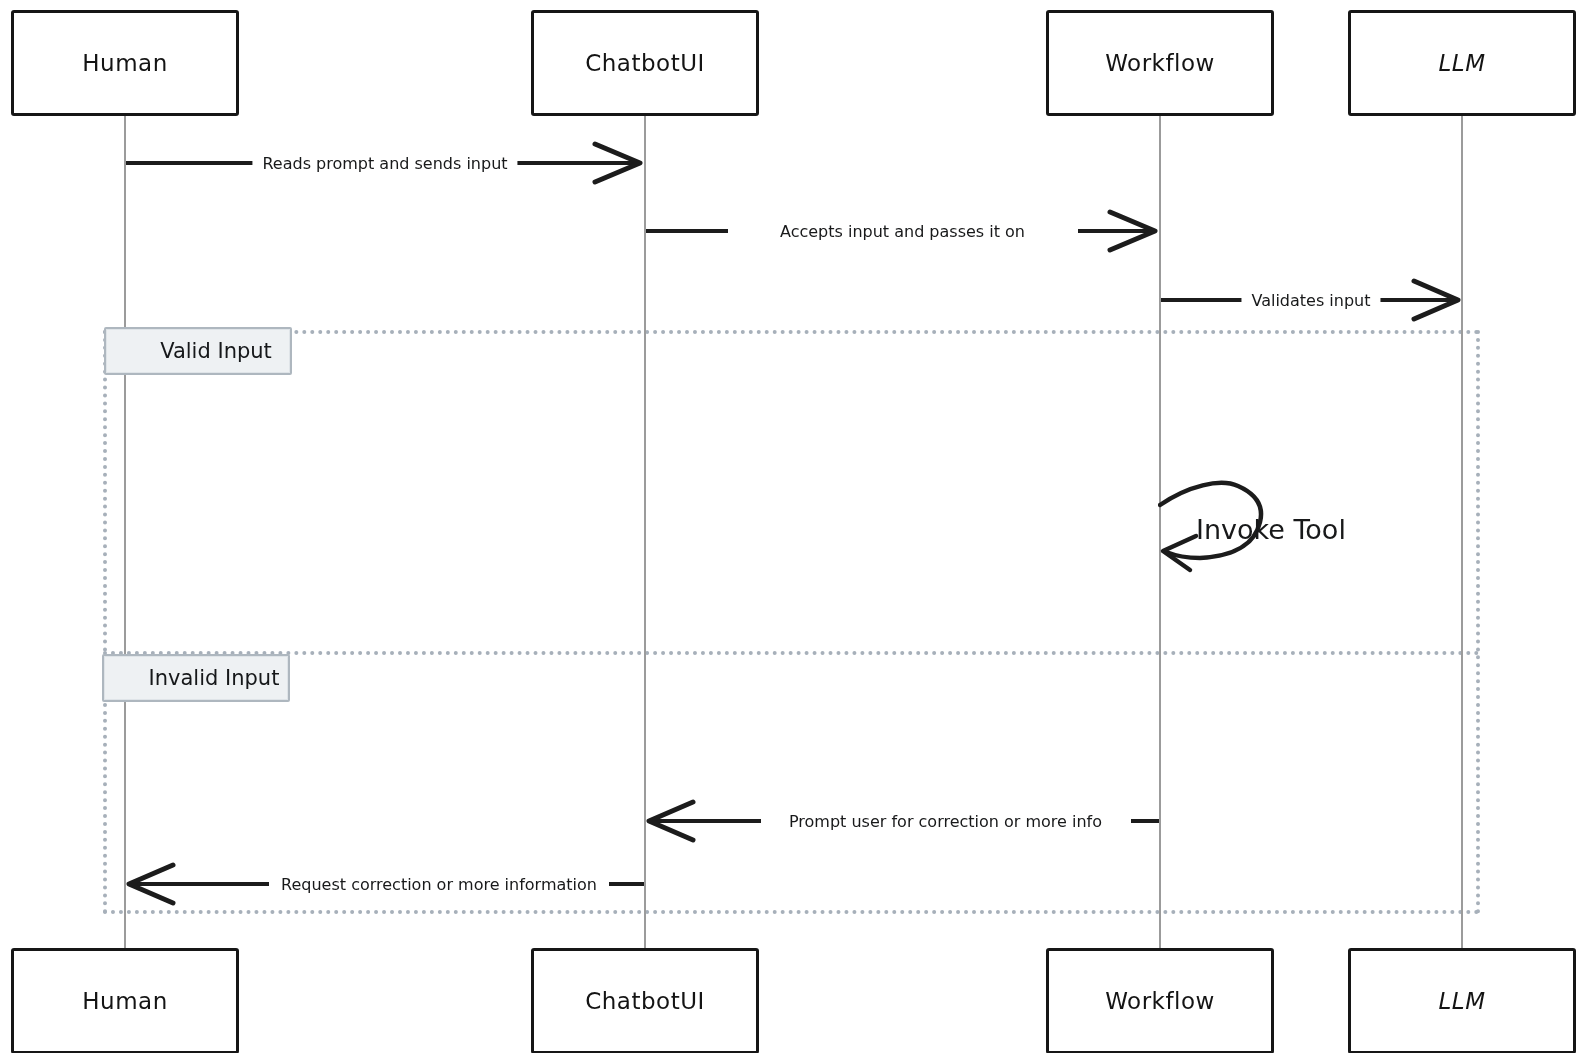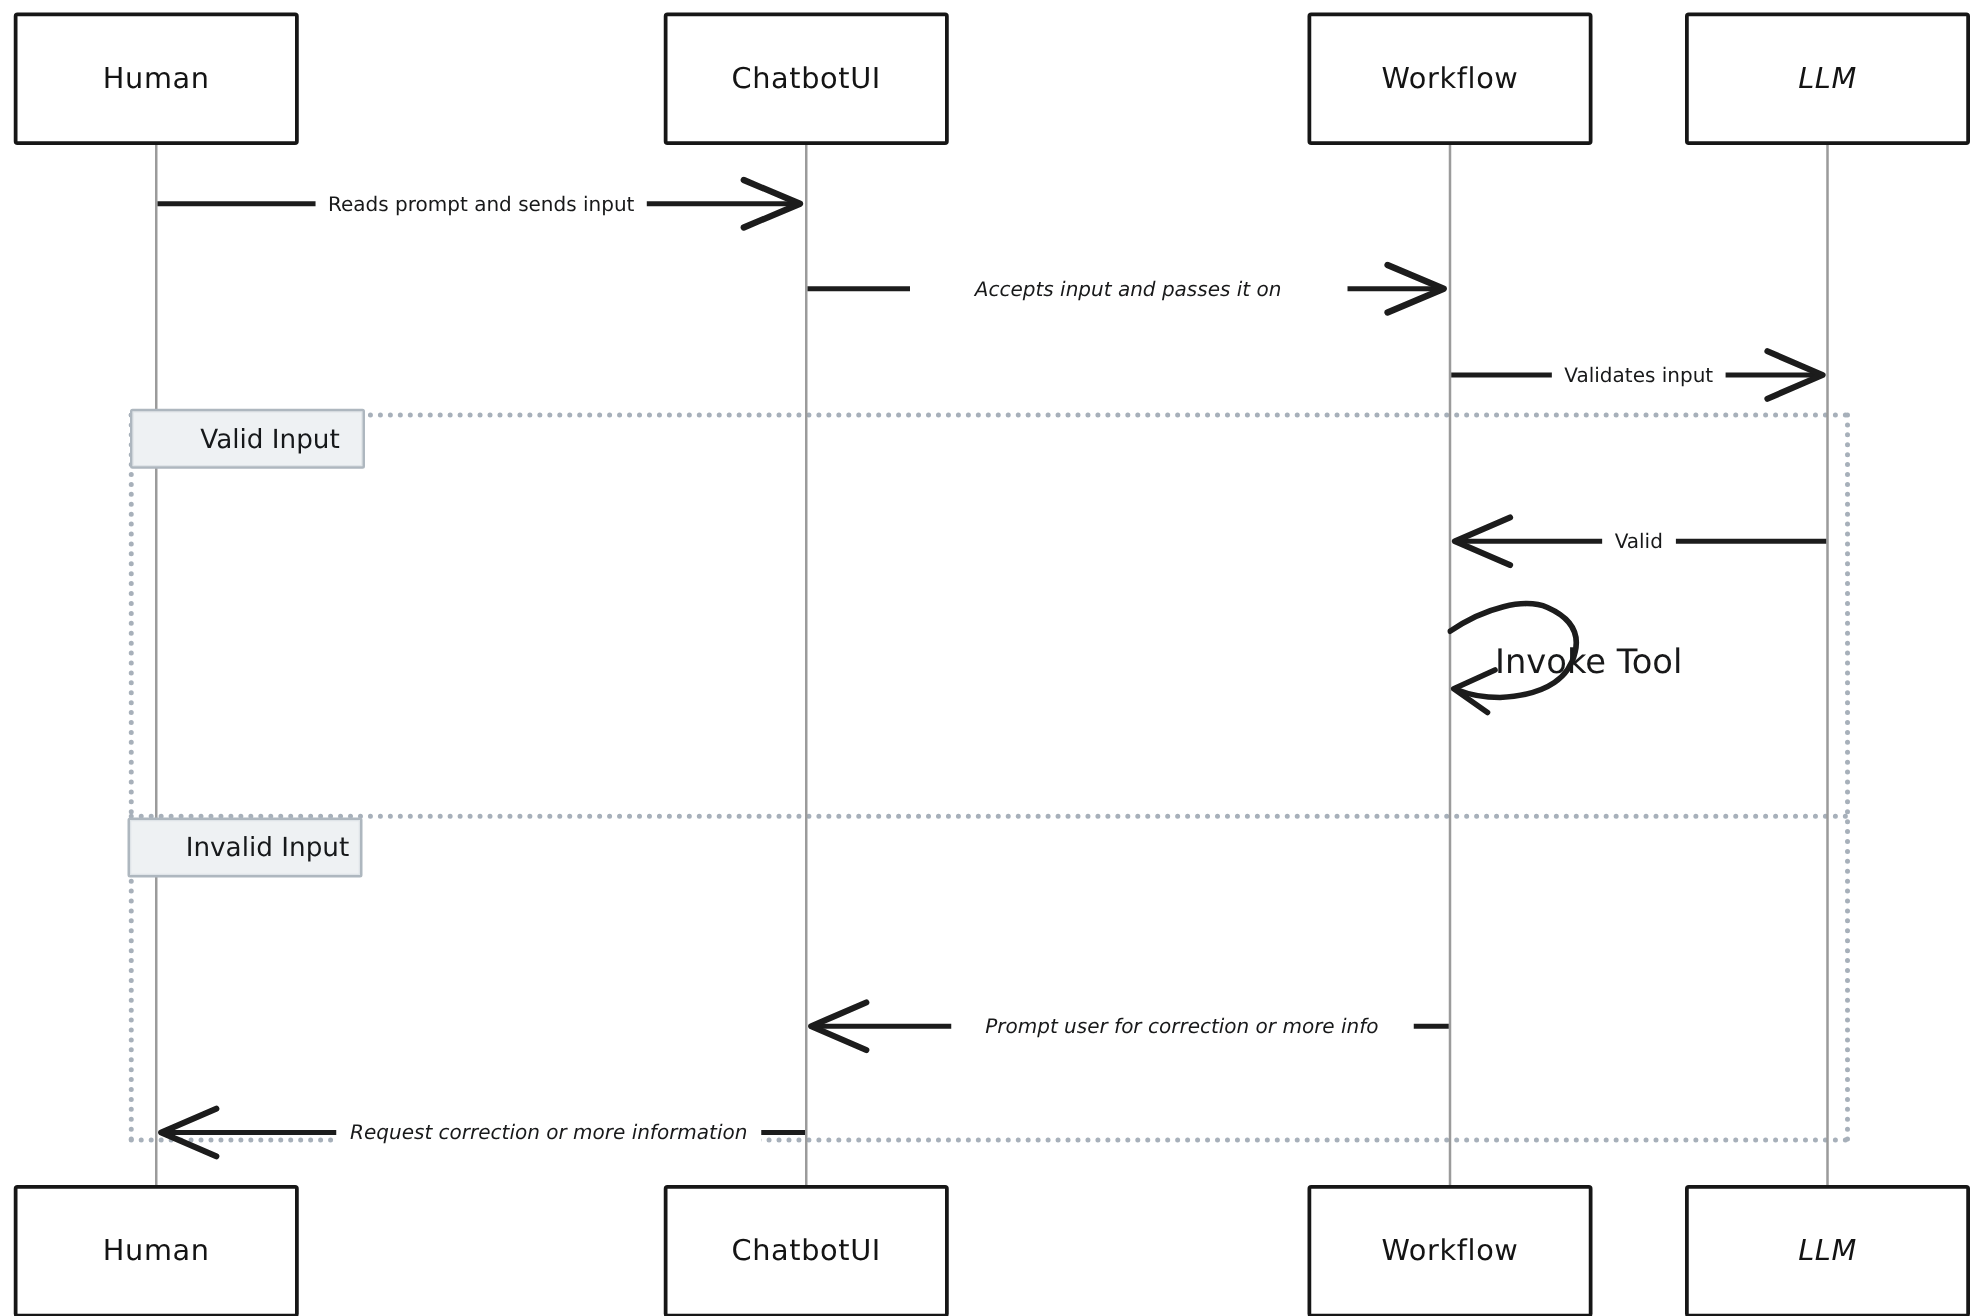--- a/index.html
+++ b/index.html
@@ -38,21 +38,21 @@
   .section-label span{font-size:21px;color:#16181a;}
   
   .msg{position:absolute;height:44px;z-index:3;}
   .msg svg{position:absolute;left:0;top:0;display:block;}
   .msg .stroke{stroke:#1c1c1c;fill:none;}
   .msg-label{
     position:absolute;left:50%;top:50%;transform:translate(-50%,-50%);
     background:#ffffff;padding:0 10px;font-size:16px;line-height:31px;
     text-align:center;white-space:nowrap;color:#18191a;
   }
-  .msg-label.wrap{white-space:normal;font-style:italic;}
+  .msg-label.wrap{white-space:normal;}
   
   .self-loop{position:absolute;left:1158px;top:478px;z-index:3;}
   .self-loop-label{
     position:absolute;left:1196px;top:514px;font-size:27px;z-index:3;
     color:#18191a;white-space:nowrap;
   }
 </style>
 </head>
 <body>
 
@@ -115,45 +115,38 @@
   </div>
 
   <div class="msg" style="left:1160px;top:278px;width:302px">
     <svg width="302" height="44" viewBox="0 0 302 44">
       <line class="stroke" x1="1" y1="22" x2="294" y2="22" stroke-width="4"></line>
       <polyline class="stroke" points="254,3 298,22 254,41" stroke-width="5" stroke-linecap="round" stroke-linejoin="round"></polyline>
     </svg>
     <span class="msg-label">Validates input</span>
   </div>
 
-  <div class="msg" style="left:1160px;top:411px;width:302px">
-    <svg width="302" height="44" viewBox="0 0 302 44">
-      <line class="stroke" x1="8" y1="22" x2="301" y2="22" stroke-width="4"></line>
-      <polyline class="stroke" points="48,3 4,22 48,41" stroke-width="5" stroke-linecap="round" stroke-linejoin="round"></polyline>
-    </svg>
-    <span class="msg-label">Valid</span>
-  </div>
 
   <svg class="self-loop" width="112" height="96" viewBox="0 0 112 96">
     <path d="M 2,27 C 30,8 62,0 80,8 C 98,16 106,28 102,44 C 98,62 82,78 42,80 C 32,80 18,78 8,74" stroke="#1c1c1c" stroke-width="4.5" fill="none" stroke-linecap="round"></path>
     <polyline points="38,58 5,73 32,92" stroke="#1c1c1c" stroke-width="4.5" fill="none" stroke-linecap="round" stroke-linejoin="round"></polyline>
   </svg>
   <span class="self-loop-label">Invoke Tool</span>
 
 
 
   <div class="msg" style="left:645px;top:799px;width:601px">
     <svg width="515" height="44" viewBox="0 0 515 44">
       <line class="stroke" x1="8" y1="22" x2="514" y2="22" stroke-width="4"></line>
       <polyline class="stroke" points="48,3 4,22 48,41" stroke-width="5" stroke-linecap="round" stroke-linejoin="round"></polyline>
     </svg>
     <span class="msg-label wrap" style="width:350px">Prompt user for correction or more info</span>
   </div>
 
-  <div class="msg" style="left:125px;top:884px;width:628px">
+  <div class="msg" style="left:125px;top:862px;width:628px">
     <svg width="520" height="44" viewBox="0 0 520 44">
       <line class="stroke" x1="8" y1="22" x2="519" y2="22" stroke-width="4"></line>
       <polyline class="stroke" points="48,3 4,22 48,41" stroke-width="5" stroke-linecap="round" stroke-linejoin="round"></polyline>
     </svg>
     <span class="msg-label wrap" style="width:320px">Request correction or more information</span>
   </div>
 
 </div>
 
 </body></html>

